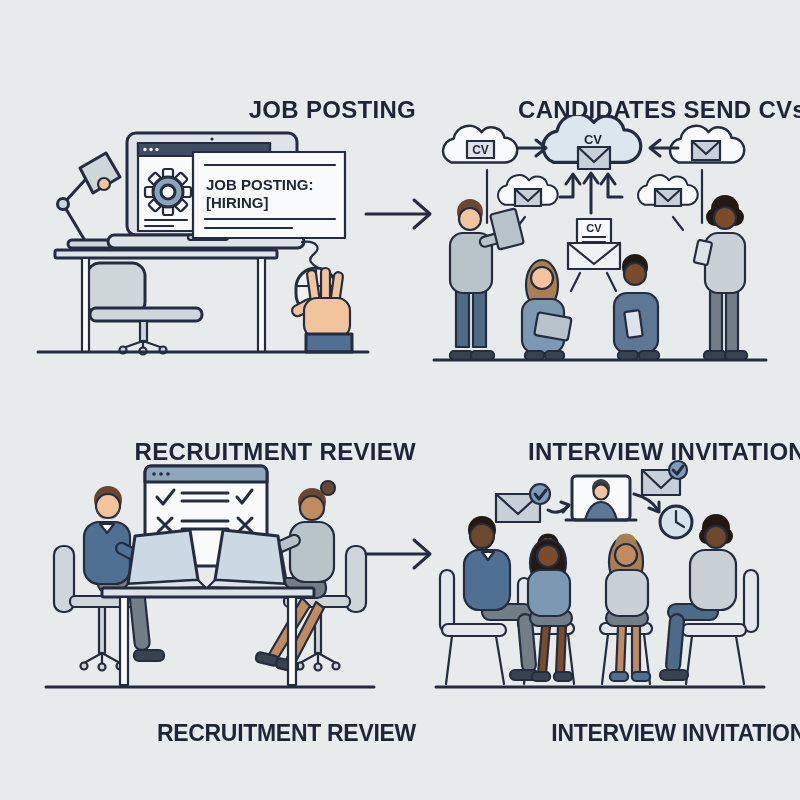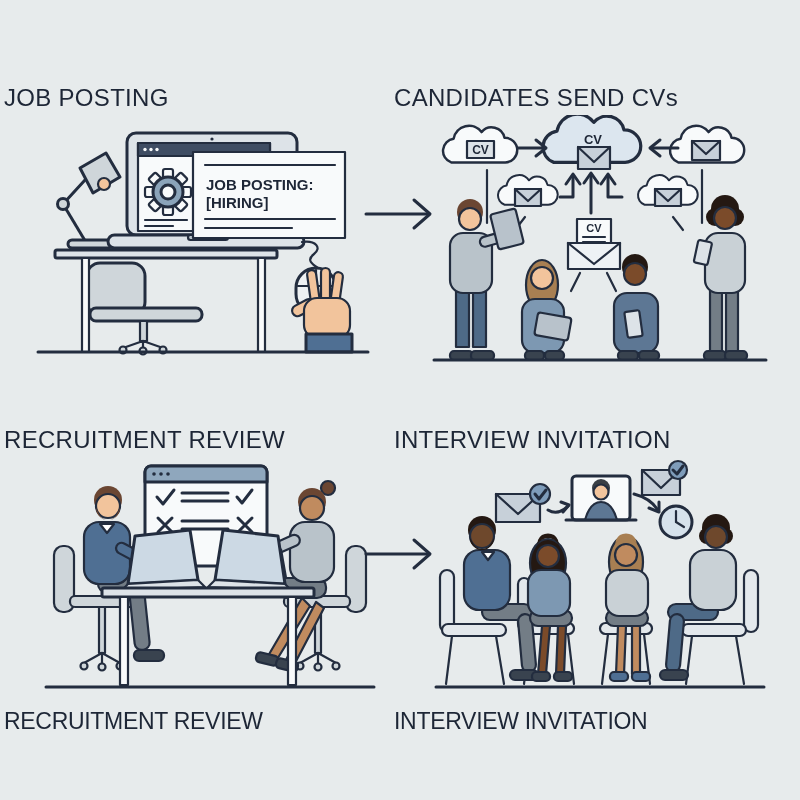--- a/index.html
+++ b/index.html
@@ -2,22 +2,22 @@
 <html style="--background: #e7ebec; --outline: #232d3f; --title-text: #1d2636; --surface-light: #dde3e8; --surface-white: #f8fafb; --titlebar-navy: #3f4d63; --titlebar-slate: #8fa7bd; --screen-blue: #ccd9e4; --cloud-blue: #dce6ef; --gear-blue: #8ba4ba; --envelope-gray: #c7d0d9; --badge-blue: #7e9cba; --clock-face: #d6e2ec; --skin-light: #f2c49c; --skin-medium: #c08b5f; --skin-dark: #7b4b2a; --skin-deep: #6e482c; --hair-brown: #6b4632; --hair-dark: #241812; --hair-light-brown: #a87f52; --sweater-blue: #4f6f93; --top-slate: #7d98b2; --shirt-steel: #5d7794; --top-gray: #b9c3ca; --top-light: #c9d1d6; --pants-gray: #737d86; --denim-blue: #4e6a87; --chair-gray: #cfd6da; --shoe-dark: #39434f;"><head>
 <meta charset="utf-8">
 <style>
   html,body{margin:0;padding:0;}
   .canvas{
     position:relative;width:800px;height:800px;overflow:hidden;
     background:var(--background);
     font-family:"Liberation Sans",sans-serif;
   }
   .ttl{
-    position:absolute;margin:4px;width:400px;text-align:left;
-    font-size:24px;font-weight:normal;color:var(--title-text);
+    position:absolute;margin:16px;width:400px;text-align:right;
+    font-size:24px;font-weight:bold;color:var(--title-text);
     letter-spacing:.3px;white-space:nowrap;
   }
   .cap{font-size:23px;letter-spacing:-.3px;}
   svg{position:absolute;display:block;}
   .s{stroke:var(--outline);stroke-width:3;stroke-linecap:round;stroke-linejoin:round;fill:none;}
   .s2{stroke:var(--outline);stroke-width:2.2;stroke-linecap:round;stroke-linejoin:round;fill:none;}
   .svgt{font-family:"Liberation Sans",sans-serif;font-weight:bold;fill:var(--title-text);}
 </style>
 </head>
 <body>

